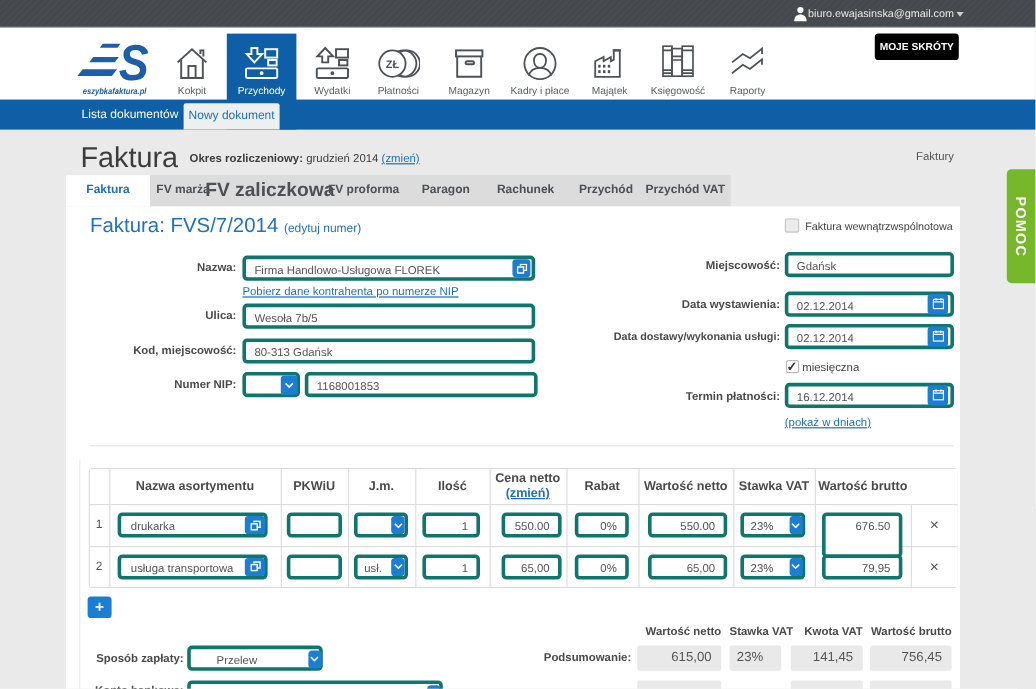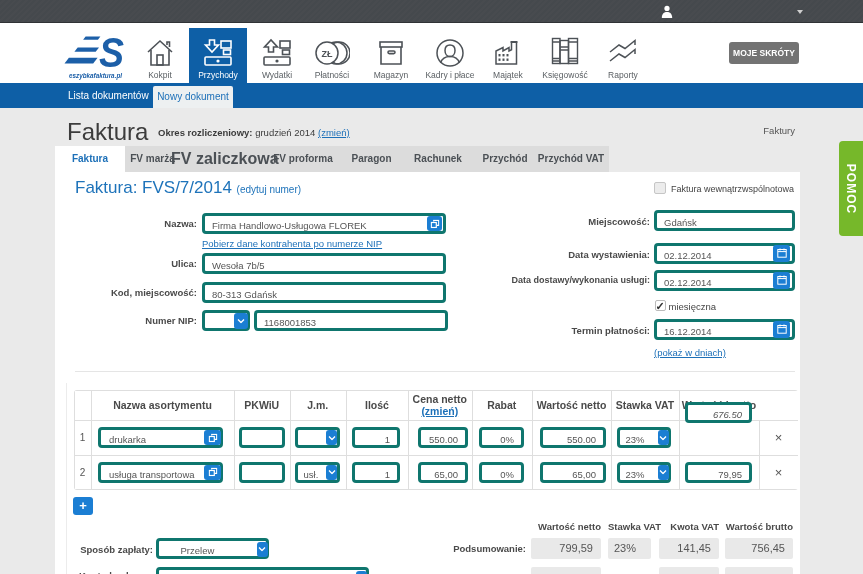--- a/index.html
+++ b/index.html
@@ -61,20 +61,21 @@
     color:#fff; font-weight:bold; font-size:12px; letter-spacing:1px; white-space:nowrap; }
 </style>
 </head>
 <body>
 
 <div class="abs" id="topbar">
   <svg style="position:absolute;right:190px;top:5px" width="12" height="13" viewBox="0 0 12 13">
     <circle cx="6" cy="3.4" r="2.6" fill="#fff"></circle>
       <path d="M0.8 13 C0.8 8.6 3.2 7 6 7 C8.8 7 11.2 8.6 11.2 13 Z" fill="#fff"></path>
   </svg>
+  <div class="email">biuro.ewajasinska@gmail.com</div>
   <div id="caret"></div>
 </div>
 
 <div class="abs" id="nav"></div>
 <div class="abs" style="left:55px;top:30px;width:80px;height:52px;">
   <svg width="80" height="52" viewBox="0 0 80 52">
     <g fill="#1c5fa8">
       <polygon points="30.6,6.5 45.4,6.5 42.9,9.7 28.1,9.7"></polygon>
       <polygon points="22.7,17.6 44.0,17.6 40.7,21.8 19.4,21.8"></polygon>
       <polygon points="13.9,27.8 42.6,27.8 38.2,33.4 9.5,33.4"></polygon>
@@ -165,21 +166,21 @@
   <div class="lbl">Księgowość</div>
 </div>
 <div class="navitem" style="left:594px;">
   <svg width="34" height="30" viewBox="0 0 34 30" fill="none" stroke="#4d5257" stroke-width="1.5">
     <path d="M4 15 L13 8 L19 11.5 L29 3.5 L29 8"></path>
     <path d="M4 24 L13 17 L19 20.5 L29 12.5 L29 17"></path>
   </svg>
   <div class="lbl">Raporty</div>
 </div>
 
-<div class="abs" style="left:729px;top:42px;width:70px;height:22px;background:#737373;border-radius:3px;
+<div class="abs" style="left:729px;top:28px;width:70px;height:22px;background:#000000;border-radius:3px;
   color:#fff;font-size:8.5px;font-weight:bold;text-align:center;line-height:22px;">MOJE SKRÓTY</div>
 
 <div class="abs" id="bluebar">
   <div id="lista">Lista dokumentów</div>
   <div id="nowy">Nowy dokument</div>
 </div>
 
 <div class="abs" id="title">Faktura</div>
 <div class="abs" id="okres"><b class="d">Okres rozliczeniowy:</b> grudzień 2014 <a href="#">(zmień)</a></div>
 <div class="abs" id="faktury-r">Faktury</div>
@@ -314,21 +315,21 @@
 <div class="inp r" style="left:352px;top:427px;width:48px;height:21px;line-height:19px;">1</div>
 <div class="inp r" style="left:418px;top:427px;width:50px;height:21px;line-height:19px;">550.00</div>
 <div class="inp r" style="left:479px;top:427px;width:45px;height:21px;line-height:19px;">0%</div>
 <div class="inp r" style="left:540px;top:427px;width:66px;height:21px;line-height:19px;">550.00</div>
 <div class="inp" style="left:616.5px;top:427px;width:54px;height:21px;font-size:9.5px;line-height:19px;padding:0 6px;">23%</div>
 <div class="bbtn" style="left:657.5px;top:430px;width:11px;height:15px;">
   <svg width="8" height="5" viewBox="0 0 8 5" fill="none" stroke="#fff" stroke-width="1.3">
       <path d="M1 1 L4 4 L7 1"></path>
     </svg>
 </div>
-<div class="inp r" style="left:685px;top:402px;width:67px;height:21px;line-height:19px;font-style:italic;">676.50</div>
+<div class="inp r" style="left:685px;top:427px;width:67px;height:38px;line-height:19px;">676.50</div>
 <div class="x" style="left:759px;top:430px;width:39px;">×</div>
 
 <div class="num" style="left:74px;top:466.5px;width:17px;">2</div>
 <div class="inp" style="left:98px;top:461.5px;width:125px;height:21px;font-size:9.5px;line-height:19px;padding:0 8px;">usługa transportowa</div>
 <div class="bbtn" style="left:204px;top:464.5px;width:17px;height:15px;">
   <svg width="9" height="9" viewBox="0 0 9 9" fill="none" stroke="#fff" stroke-width="1.2">
       <rect x="0.8" y="3" width="5" height="5"></rect>
       <path d="M3.2 2 V0.8 H8.2 V5.8 H6.2"></path>
     </svg>
 </div>
@@ -360,21 +361,21 @@
 <div class="sumlbl" style="left:619px;top:521px;width:100px;">Kwota VAT</div>
 <div class="sumlbl" style="left:693px;top:521px;width:100px;">Wartość brutto</div>
 <div class="formlabel" style="left:53px;top:544px;width:100px;">Sposób zapłaty:</div>
 <div class="inp" style="left:155.5px;top:538px;width:113px;height:21px;padding:0 22px;">Przelew</div>
 <div class="bbtn" style="left:256.5px;top:541.5px;width:11px;height:15px;">
   <svg width="8" height="5" viewBox="0 0 8 5" fill="none" stroke="#fff" stroke-width="1.3">
       <path d="M1 1 L4 4 L7 1"></path>
     </svg>
 </div>
 <div class="sumlbl" style="left:426px;top:543px;width:100px;">Podsumowanie:</div>
-<div class="sumbox" style="left:531px;top:538px;width:70px;">799,59</div>
+<div class="sumbox" style="left:531px;top:538px;width:70px;">615,00</div>
 <div class="sumbox" style="left:608px;top:538px;width:43px;text-align:left;padding-left:6px;">23%</div>
 <div class="sumbox" style="left:659px;top:538px;width:60px;">141,45</div>
 <div class="sumbox" style="left:725px;top:538px;width:68px;">756,45</div>
 
 <div class="formlabel" style="left:53px;top:570px;width:100px;">Konto bankowe:</div>
 <div class="inp" style="left:155.5px;top:567px;width:213px;height:21px;"></div>
 <div class="bbtn" style="left:356px;top:570.5px;width:11px;height:15px;">
   
 </div>
 <div class="sumbox" style="left:531px;top:567px;width:70px;"></div>

